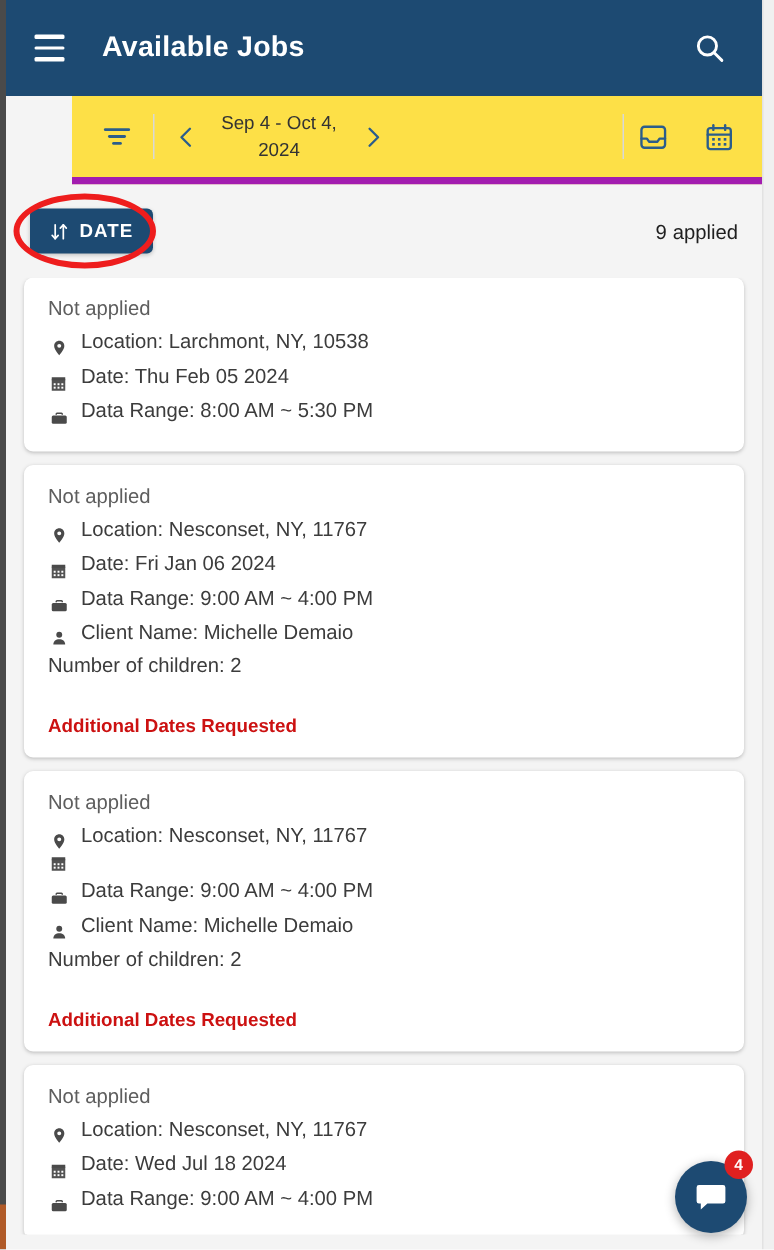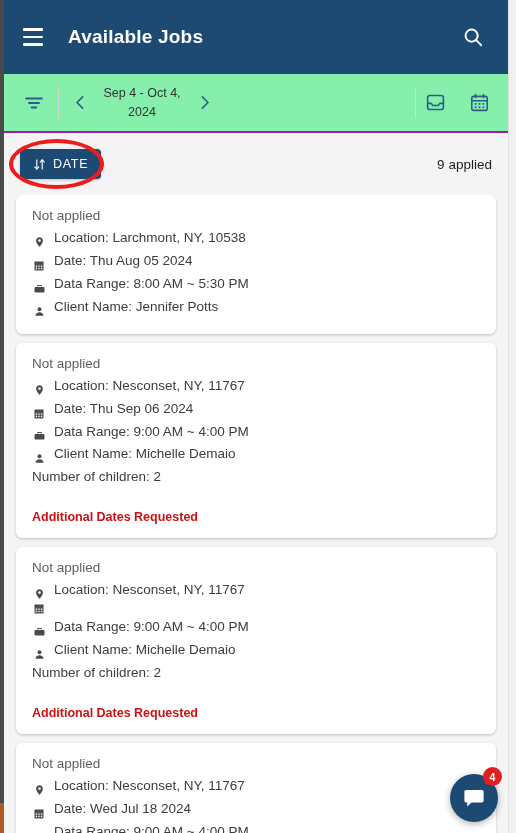--- a/index.html
+++ b/index.html
@@ -49,21 +49,21 @@
     position: absolute;
     left: 4px; top: 0;
     width: 504px; height: 833px;
     background: #f4f4f4;
     overflow: hidden;
   }
 
   
   .appbar {
     position: relative;
-    height: 74px;
+    height: 64px;
     background: #1d4a72;
     display: flex;
     align-items: center;
     padding: 0 18px 0 12px;
   }
   .appbar-left {
     display: flex;
     align-items: center;
     gap: 18px;
     flex: 1;
@@ -89,25 +89,26 @@
   }
   .search-btn {
     width: 34px; height: 34px;
     display: flex; align-items: center; justify-content: center;
     cursor: pointer;
   }
 
   
   .toolbar {
     height: 59px;
-    background: #86efac;
+    background: #fde047;
     display: flex;
     align-items: center;
     padding: 0 14px 0 10px;
-    border-bottom: 2px solid #a21caf;
+    border-bottom: 5px solid #a21caf;
+    margin-left: 44px;
   }
   .filter-btn {
     width: 40px; height: 40px;
     display: flex; align-items: center; justify-content: center;
     cursor: pointer;
     flex: none;
   }
   .tb-divider {
     width: 1px; height: 30px;
     background: #d8d8d8;
@@ -159,21 +160,21 @@
   .date-sort-btn {
     display: inline-flex;
     align-items: center;
     gap: 7px;
     background: #1d4a72;
     color: #ffffff;
     border: none;
     border-radius: 4px;
     padding: 8px 13px;
     font-size: 12.5px;
-    font-weight: normal;
+    font-weight: bold;
     letter-spacing: 0.7px;
     cursor: pointer;
     font-family: "Liberation Sans", sans-serif;
     box-shadow: 0 1px 3px rgba(0,0,0,0.22);
   }
   .sortbar-spacer { flex: 1; }
   .results-count {
     font-size: 13.5px;
     color: #1f1f1f;
   }
@@ -390,39 +391,30 @@
                 <path d="M3 5.5h18v15.5H3z" opacity="0.95"></path>
                 <rect x="3" y="3" width="18" height="4"></rect>
                 <rect x="5.6" y="11" width="2.6" height="2.6" fill="#ffffff"></rect>
                 <rect x="10.7" y="11" width="2.6" height="2.6" fill="#ffffff"></rect>
                 <rect x="15.8" y="11" width="2.6" height="2.6" fill="#ffffff"></rect>
                 <rect x="5.6" y="15.6" width="2.6" height="2.6" fill="#ffffff"></rect>
                 <rect x="10.7" y="15.6" width="2.6" height="2.6" fill="#ffffff"></rect>
                 <rect x="15.8" y="15.6" width="2.6" height="2.6" fill="#ffffff"></rect>
               </svg>
           </span>
-          <span>Date: Thu Aug 05 2024</span>
+          <span>Date: Thu Feb 05 2024</span>
         </div>
         <div class="job-row">
           <span class="ic">
             <svg width="13" height="12" viewBox="0 0 24 24" fill="#4a4a4a">
                 <path d="M9 4h6a2 2 0 012 2v1h-2V6H9v1H7V6a2 2 0 012-2z"></path>
                 <rect x="2" y="8" width="20" height="11" rx="2"></rect>
               </svg>
           </span>
           <span>Data Range: 8:00 AM ~ 5:30 PM</span>
-        </div>
-        <div class="job-row">
-          <span class="ic">
-            <svg width="11" height="13" viewBox="0 0 24 24" fill="#4a4a4a">
-                <circle cx="12" cy="7" r="4.3"></circle>
-                <path d="M3.4 21c0-4.7 3.9-7.5 8.6-7.5s8.6 2.8 8.6 7.5z"></path>
-              </svg>
-          </span>
-          <span>Client Name: Jennifer Potts</span>
         </div>
       </div>
 
       <div class="job-card">
         <div class="job-status">Not applied</div>
         <div class="job-row">
           <span class="ic">
             <svg width="11" height="14" viewBox="0 0 24 24" fill="#4a4a4a">
                 <path d="M12 1.6c-4.1 0-7.4 3.3-7.4 7.4 0 5.5 7.4 13.4 7.4 13.4s7.4-7.9 7.4-13.4c0-4.1-3.3-7.4-7.4-7.4zm0 10.2a2.9 2.9 0 110-5.8 2.9 2.9 0 010 5.8z"></path>
               </svg>
@@ -435,21 +427,21 @@
                 <path d="M3 5.5h18v15.5H3z" opacity="0.95"></path>
                 <rect x="3" y="3" width="18" height="4"></rect>
                 <rect x="5.6" y="11" width="2.6" height="2.6" fill="#ffffff"></rect>
                 <rect x="10.7" y="11" width="2.6" height="2.6" fill="#ffffff"></rect>
                 <rect x="15.8" y="11" width="2.6" height="2.6" fill="#ffffff"></rect>
                 <rect x="5.6" y="15.6" width="2.6" height="2.6" fill="#ffffff"></rect>
                 <rect x="10.7" y="15.6" width="2.6" height="2.6" fill="#ffffff"></rect>
                 <rect x="15.8" y="15.6" width="2.6" height="2.6" fill="#ffffff"></rect>
               </svg>
           </span>
-          <span>Date: Thu Sep 06 2024</span>
+          <span>Date: Fri Jan 06 2024</span>
         </div>
         <div class="job-row">
           <span class="ic">
             <svg width="13" height="12" viewBox="0 0 24 24" fill="#4a4a4a">
                 <path d="M9 4h6a2 2 0 012 2v1h-2V6H9v1H7V6a2 2 0 012-2z"></path>
                 <rect x="2" y="8" width="20" height="11" rx="2"></rect>
               </svg>
           </span>
           <span>Data Range: 9:00 AM ~ 4:00 PM</span>
         </div>

